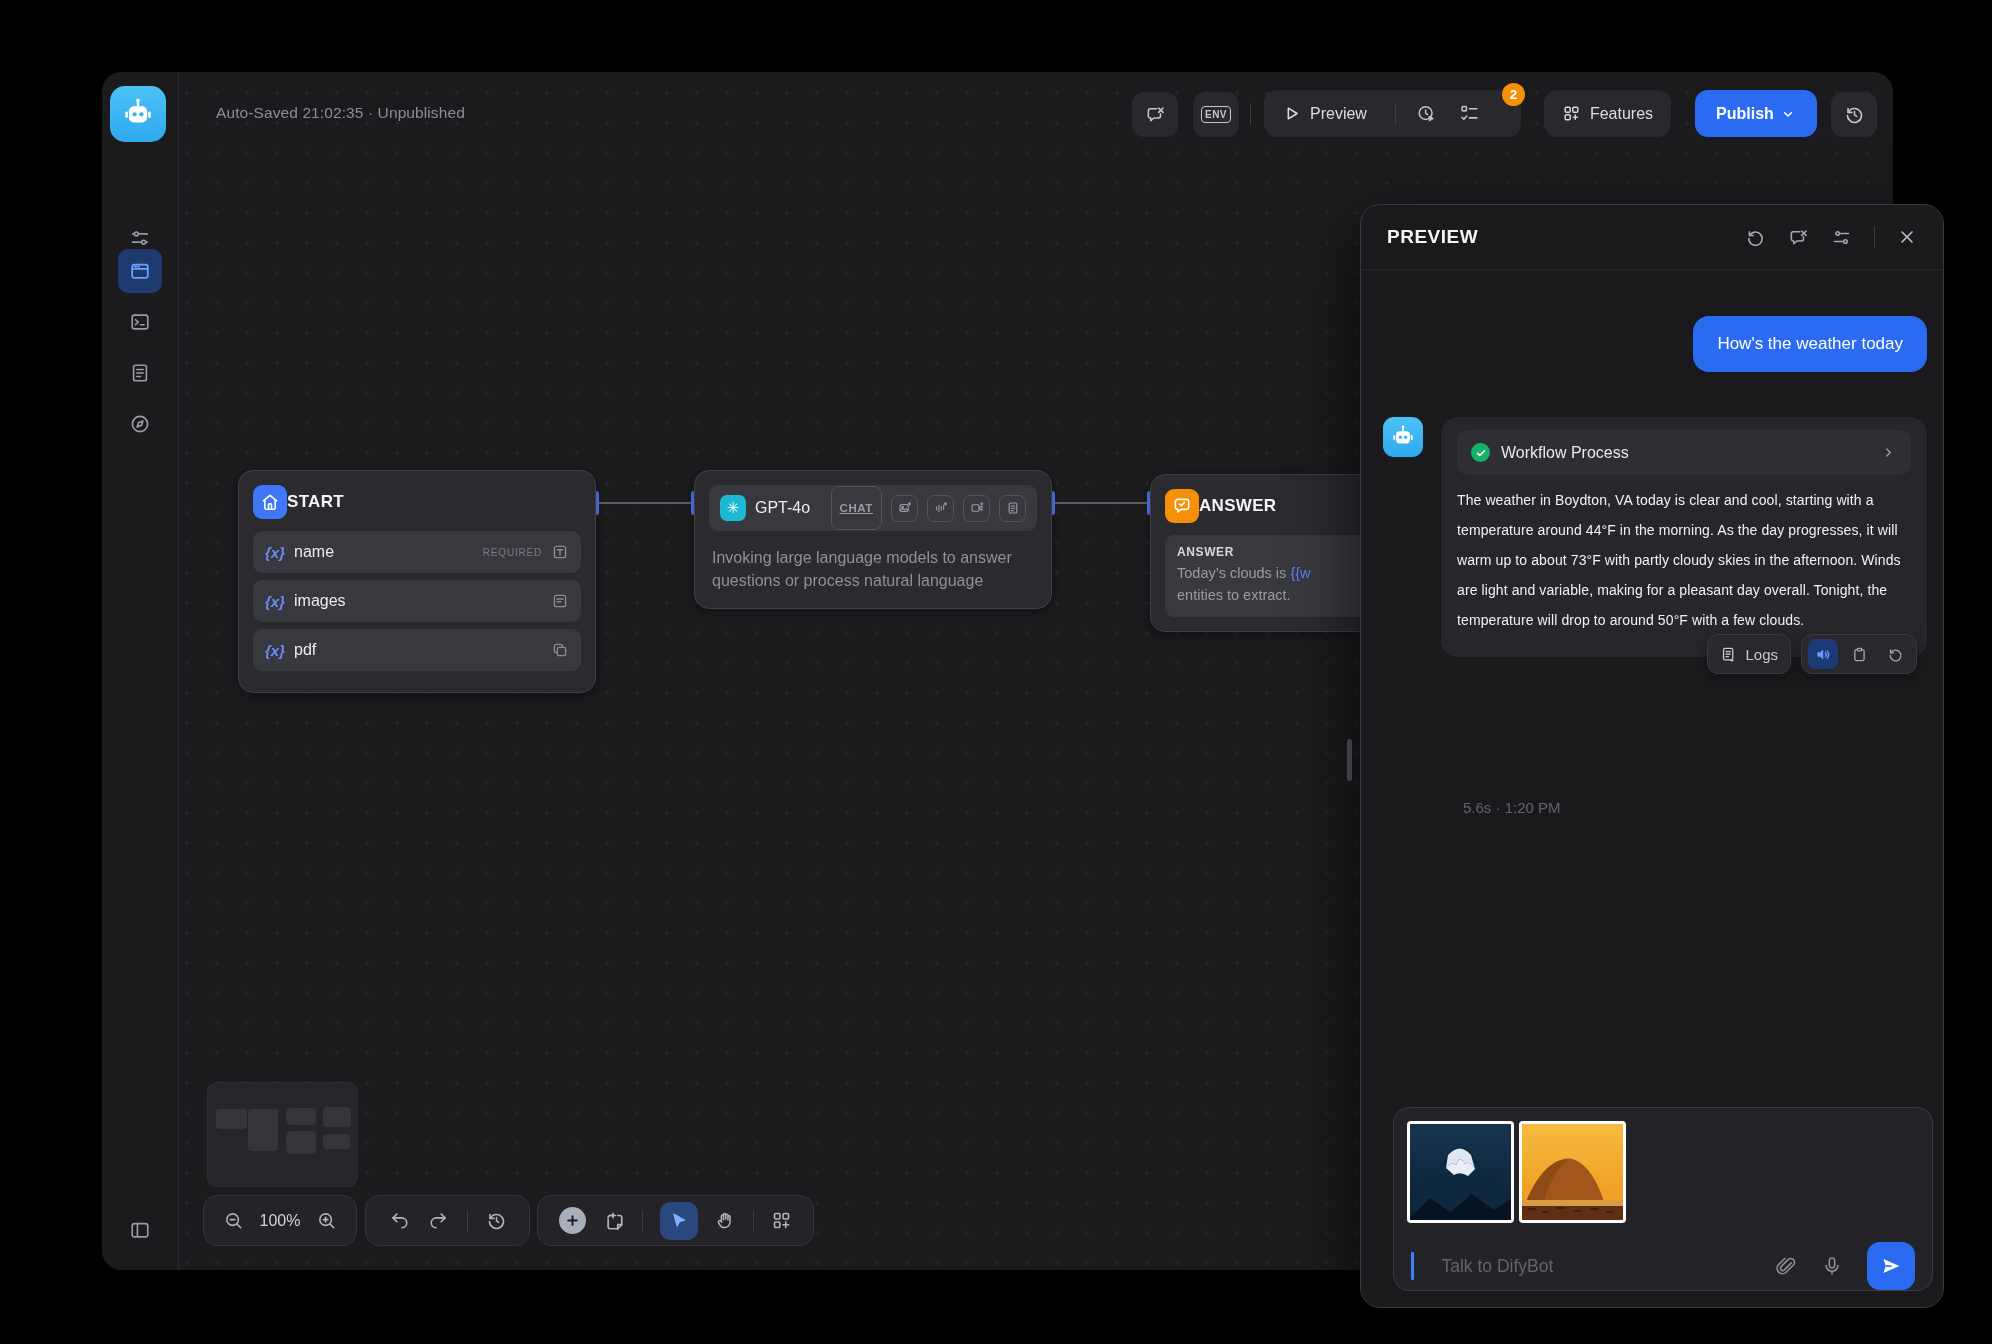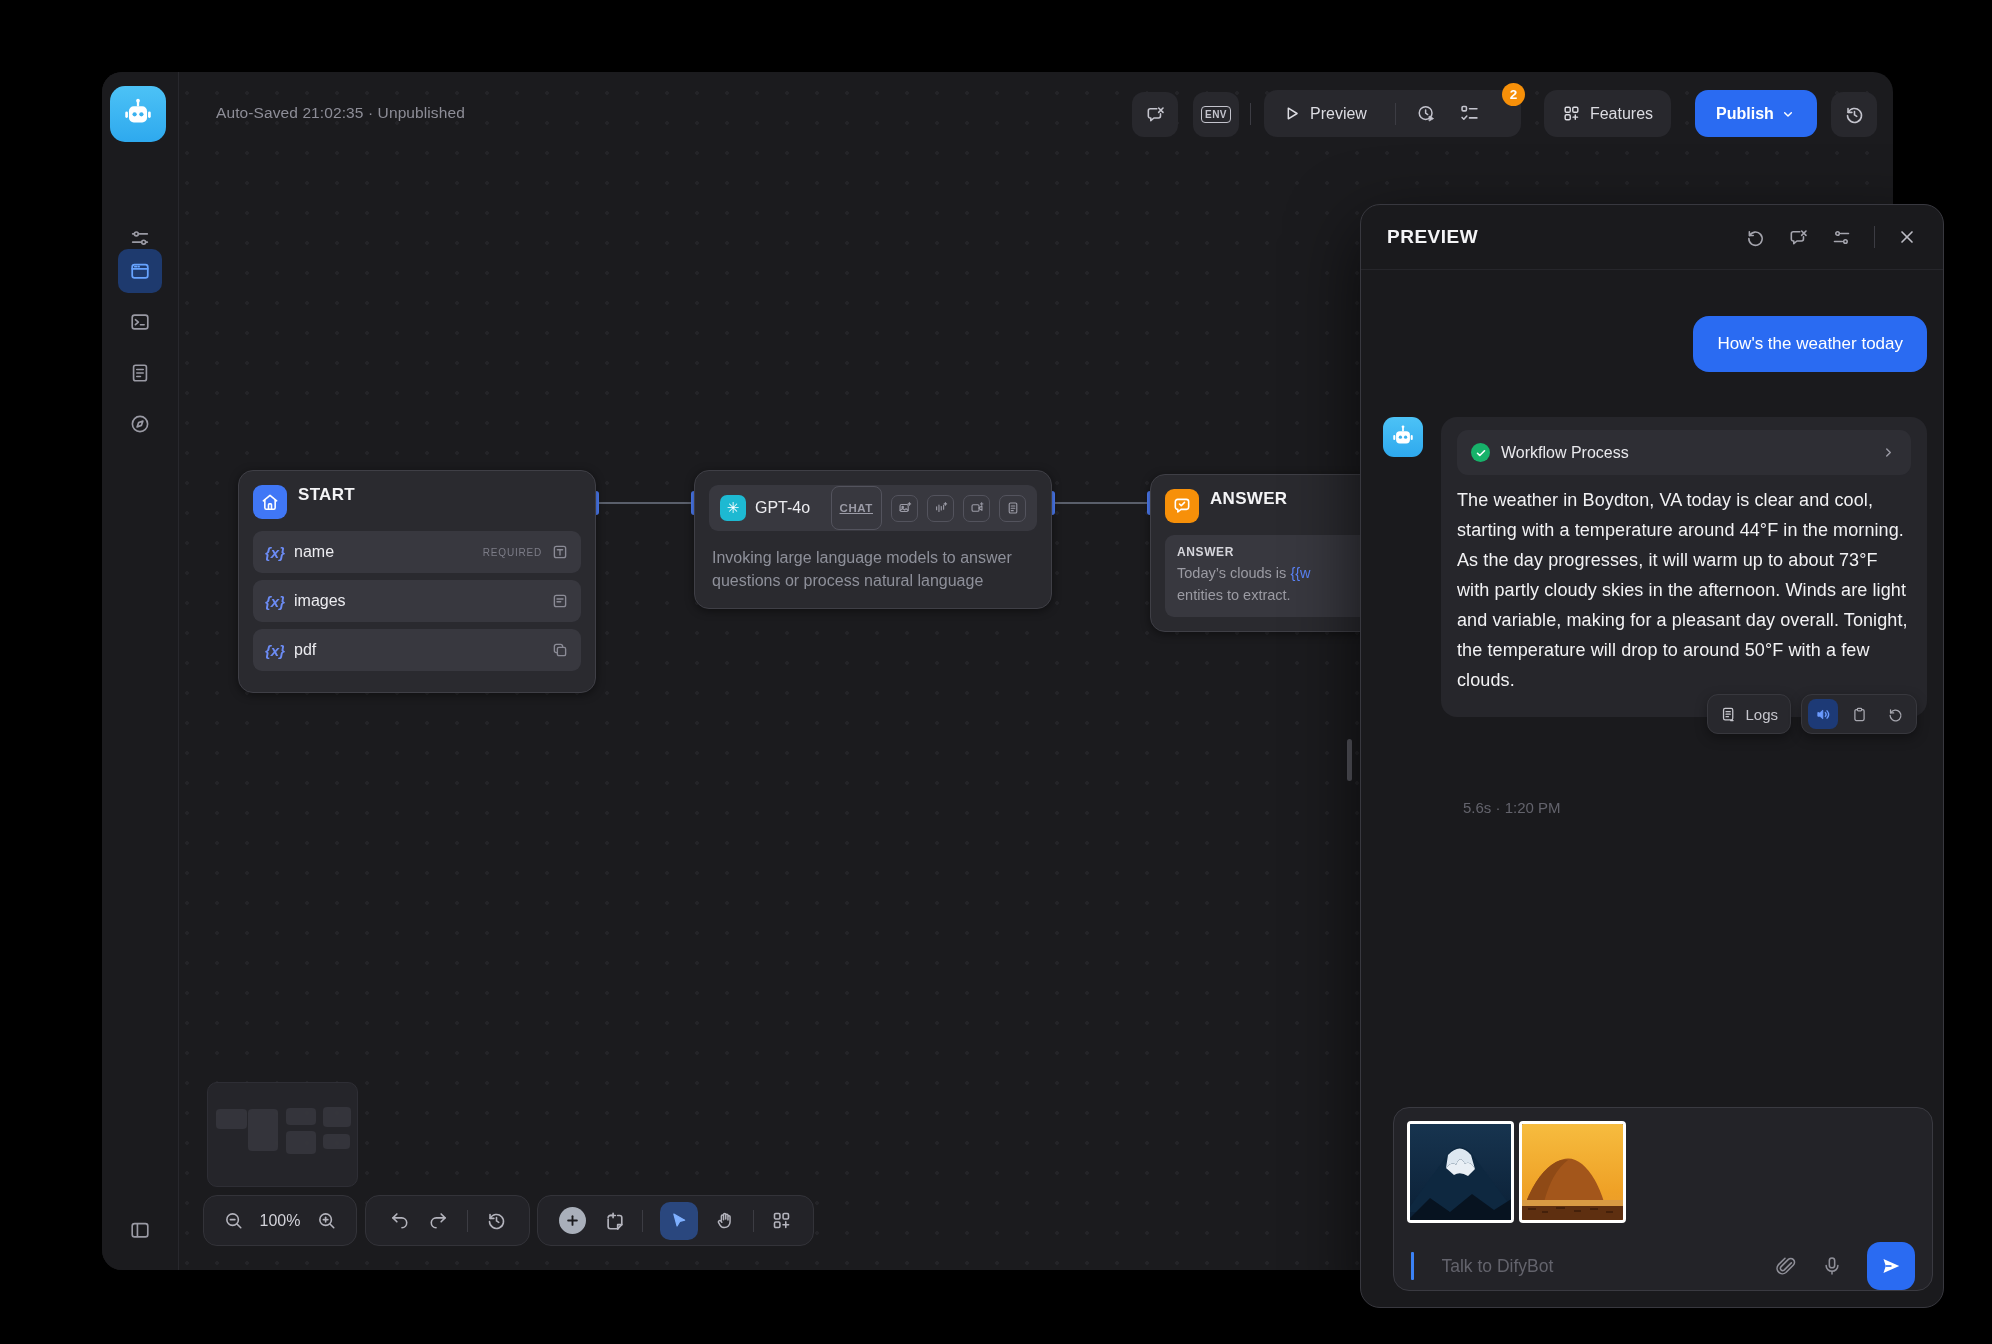--- a/index.html
+++ b/index.html
@@ -30,21 +30,21 @@
   .badge{left:238px;top:-7px;width:23px;height:23px;border-radius:50%;background:#f79009;color:#fff;
     font-size:13.5px;font-weight:bold;display:flex;align-items:center;justify-content:center;}
   .pill-btn{height:47px;border-radius:13px;background:#28282d;display:flex;align-items:center;justify-content:center;gap:9px;color:#dcdce2;font-size:16px;font-weight:500;box-sizing:border-box;}
   #publish-btn{left:1593px;top:18px;width:122px;background:#2a6bf2;color:#fff;font-weight:bold;gap:6px;}
 
   
   .edge{height:2px;background:#5a5f6b;top:430px;}
   .port{width:7px;height:24px;border-radius:3px;background:#4e7df7;top:419px;}
   .node{background:#2a2a2f;border:1px solid #3f3f46;border-radius:15px;box-shadow:0 2px 10px rgba(0,0,0,.45);
     padding:14px;box-sizing:border-box;}
-  .node-head{display:flex;align-items:flex-start;gap:11px;margin-bottom:12px;}
+  .node-head{display:flex;align-items:center;margin-bottom:12px;}
   .node-ic{width:34px;height:34px;border-radius:9px;display:flex;align-items:center;justify-content:center;}
   .node-title{font-size:17px;font-weight:bold;color:#f4f4f6;letter-spacing:.3px;}
   .vrow{height:42px;border-radius:9px;background:#38383f;display:flex;align-items:center;gap:9px;padding:0 12px;margin-bottom:7px;}
   .vglyph{color:#6c8cf5;font-weight:bold;font-size:15px;font-style:italic;}
   .vname{color:#ececf0;font-size:16px;}
   .vspacer{flex:1;}
   .vtag{color:#7c7c87;font-size:10px;letter-spacing:.8px;font-weight:500;}
   .vic{color:#8b8b96;}
   .node-desc{color:#8e909a;font-size:16px;line-height:1.42;padding:6px 3px 2px;}
   .model-row{height:46px;border-radius:9px;background:#38383f;display:flex;align-items:center;gap:9px;padding:0 11px;margin-bottom:10px;}
@@ -74,21 +74,21 @@
   .pv-hic{color:#a5a5ae;}
   #user-bubble{top:111px;right:16px;height:56px;border-radius:16px;background:#2a6bf2;color:#fff;
     font-size:17px;display:flex;align-items:center;padding:0 24px;}
   #bot-row{left:22px;top:212px;right:16px;display:flex;gap:18px;}
   .avatar{width:40px;height:40px;border-radius:11px;background:linear-gradient(180deg,#4cc2f6,#2ea9ee);
     display:flex;align-items:center;justify-content:center;flex:none;}
   #bot-card{width:490px;background:#26262b;border-radius:16px;padding:13px 16px 22px;box-sizing:border-box;position:relative;}
   #wf-chip{height:45px;background:#2e2e34;border-radius:11px;display:flex;align-items:center;gap:11px;padding:0 14px;}
   .check-dot{width:19px;height:19px;border-radius:50%;background:#17b26a;display:flex;align-items:center;justify-content:center;}
   #wf-chip .t{font-size:16px;color:#e8e8ec;font-weight:500;flex:1;}
-  #bot-text{margin-top:10px;font-size:18px;line-height:30px;color:#f2f2f4;letter-spacing:.1px;}
+  #bot-text{margin-top:10px;font-size:14px;line-height:30px;color:#f2f2f4;letter-spacing:.1px;}
   #msg-actions{position:absolute;right:10px;bottom:-17px;display:flex;gap:10px;}
   .act-pill{height:38px;background:#28282d;border:1px solid #38383e;border-radius:11px;display:flex;align-items:center;gap:8px;
     padding:0 12px;color:#c6c6cd;font-size:15px;box-shadow:0 4px 12px rgba(0,0,0,.35);}
   .sq-btn{width:30px;height:30px;border-radius:8px;display:flex;align-items:center;justify-content:center;color:#a7a7af;}
   .sq-btn.on{background:#1d3a76;color:#6b9bff;}
   #msg-meta{left:102px;top:594px;font-size:15px;color:#63636c;}
   #chat-input-box{left:32px;top:902px;width:540px;height:184px;background:#232328;border:1px solid #3a3a41;
     border-radius:16px;box-sizing:border-box;padding:13px;}
   .thumb{width:101px;height:96px;border:3px solid #fff;border-radius:4px;overflow:hidden;display:inline-block;margin-right:5px;}
   #input-row{display:flex;align-items:center;margin-top:13px;height:52px;padding:0 4px;gap:24px;}

